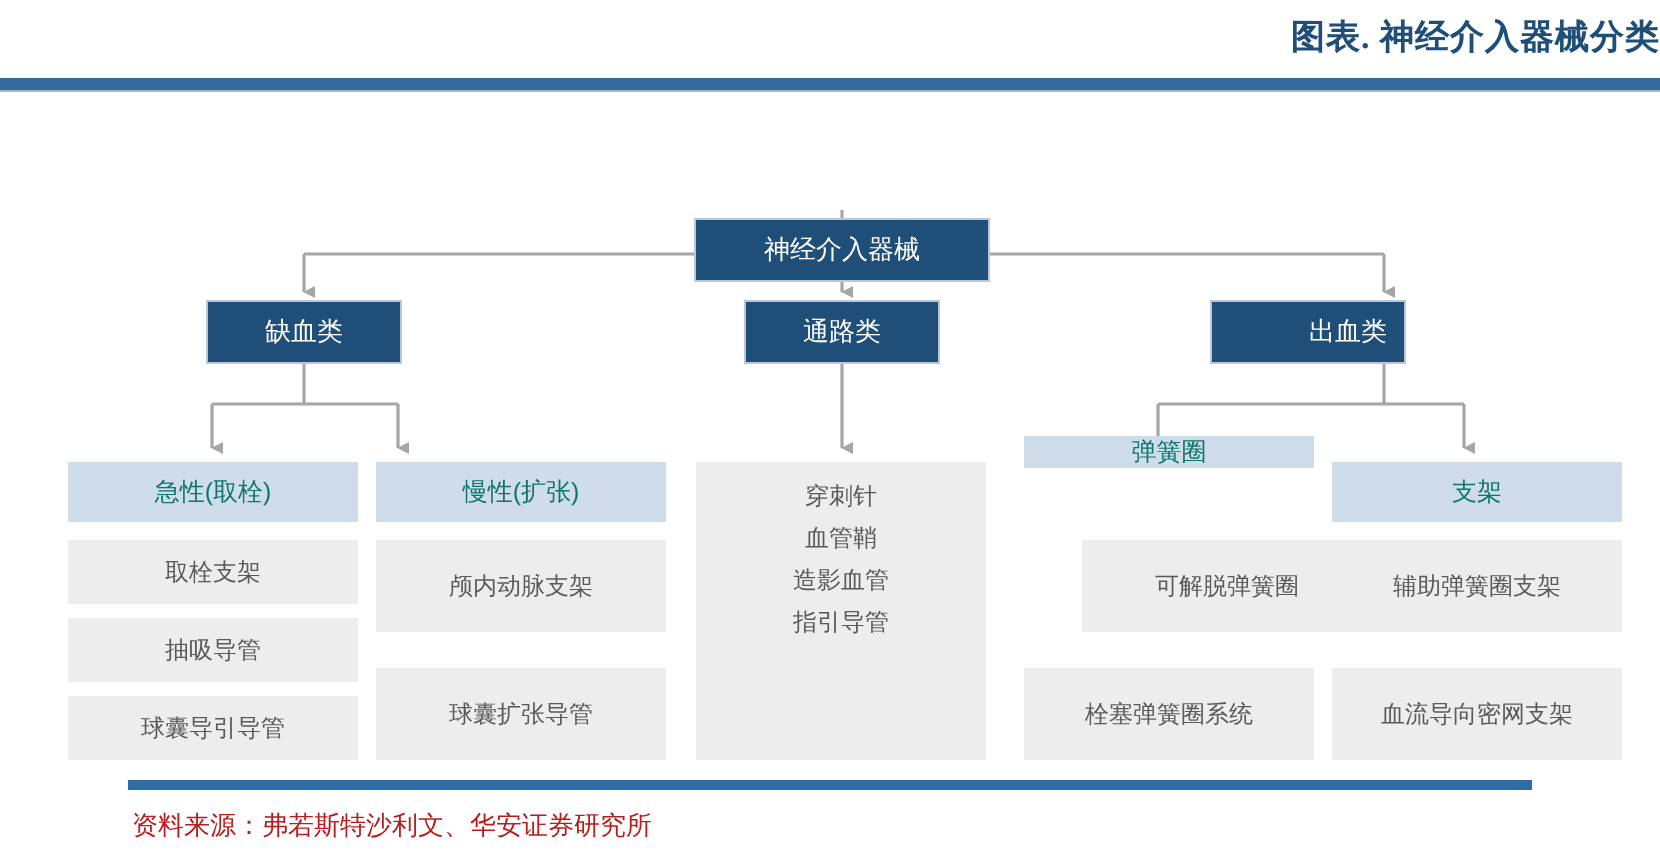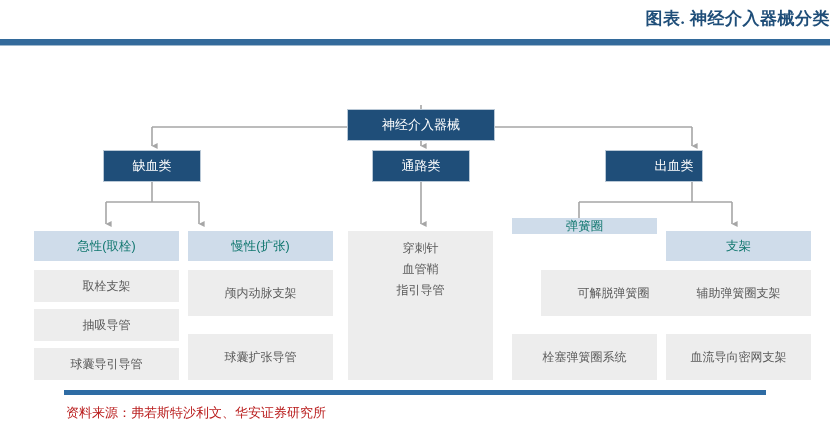--- a/index.html
+++ b/index.html
@@ -163,20 +163,21 @@
 <div class="node node-leaf" style="left:34px; top:270px; width:145px; height:32px;">取栓支架</div>
 <div class="node node-leaf" style="left:34px; top:309px; width:145px; height:32px;">抽吸导管</div>
 <div class="node node-leaf" style="left:34px; top:348px; width:145px; height:32px;">球囊导引导管</div>
 
 <div class="node node-leaf" style="left:188px; top:270px; width:145px; height:46px;">颅内动脉支架</div>
 <div class="node node-leaf" style="left:188px; top:334px; width:145px; height:46px;">球囊扩张导管</div>
 
 <div class="node node-stack" style="left:348px; top:231px; width:145px; height:149px;">
   <span>穿刺针</span>
   <span>血管鞘</span>
+  <span>造影血管</span>
   <span>指引导管</span>
 </div>
 
 <div class="node node-leaf" style="left:512px; top:270px; width:145px; height:46px;margin-left:29px;">可解脱弹簧圈</div>
 <div class="node node-leaf" style="left:512px; top:334px; width:145px; height:46px;">栓塞弹簧圈系统</div>
 
 <div class="node node-leaf" style="left:666px; top:270px; width:145px; height:46px;">辅助弹簧圈支架</div>
 <div class="node node-leaf" style="left:666px; top:334px; width:145px; height:46px;">血流导向密网支架</div>
 
 <div class="rule-bottom"></div>

